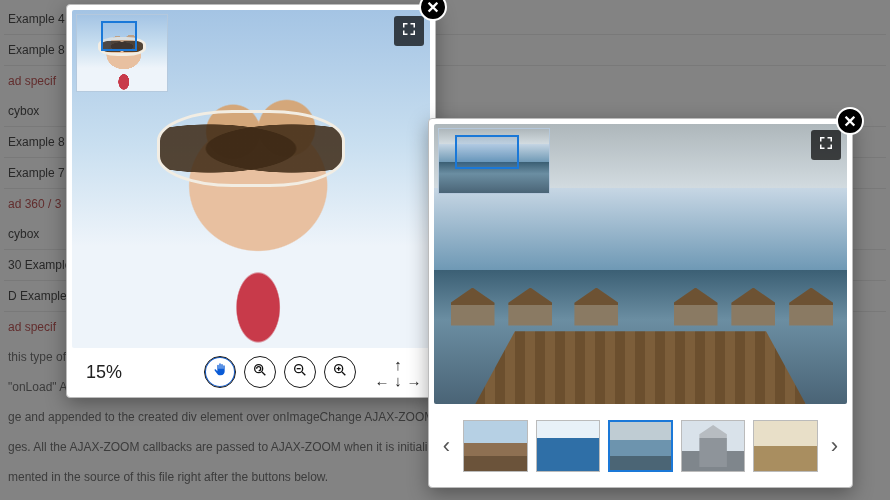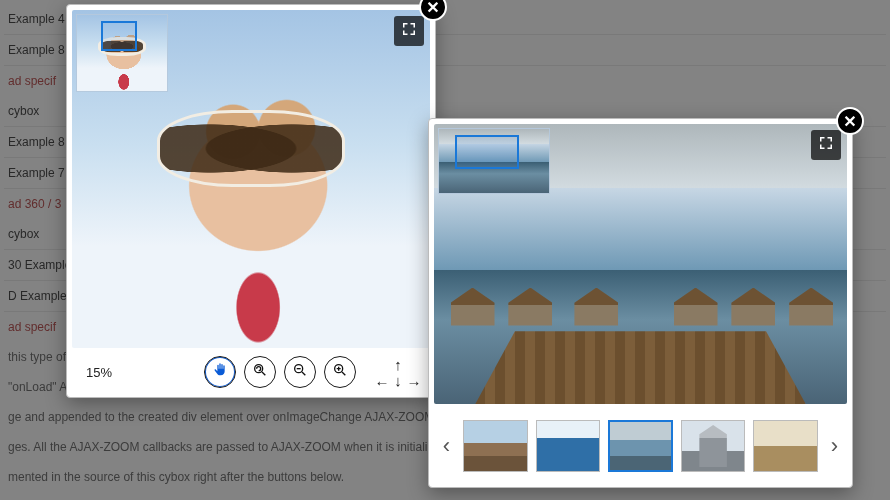--- a/index.html
+++ b/index.html
@@ -120,21 +120,21 @@
   .boxA { left: 66px; top: 4px; width: 370px; background:#fff; }
   .boxA .viewport { height: 338px; }
   .boxA .navA { width: 92px; height: 78px; }
   .boxA .navA .nav-viewbox { left: 24px; top: 6px; width: 36px; height: 30px; }
 
   .boxA .toolbar {
     display: flex; align-items: center; gap: 8px;
     padding: 8px 8px 4px 8px;
     background: #fff;
   }
-  .zoom-label { font-size: 13px; color: #222; margin-right: auto; padding-left: 6px; }
+  .zoom-label { font-size: 18px; color: #222; margin-right: auto; padding-left: 6px; }
   .circ-btn {
     width: 32px; height: 32px;
     border: 1px solid #1a1a1a; border-radius: 50%;
     display: inline-flex; align-items: center; justify-content: center;
     background: #fff;
     cursor: pointer;
   }
   .circ-btn svg { width: 16px; height: 16px; }
   .circ-btn.active { box-shadow: inset 0 0 0 1px #0a5bd6; }
   .dir-grid {
@@ -191,21 +191,21 @@
     <div class="bg-item">Example 7</div>
     <div class="bg-header">ad 360 / 3</div>
     <div class="bg-item">cybox</div>
     <div class="bg-item">30 Example</div>
     <div class="bg-item">D Example</div>
     <div class="bg-header">ad specif</div>
     <div class="bg-para">this type of</div>
     <div class="bg-para">"onLoad" AJ</div>
     <div class="bg-para">ge and appended to the created div element over onImageChange AJAX-ZOOM</div>
     <div class="bg-para">ges. All the AJAX-ZOOM callbacks are passed to AJAX-ZOOM when it is initialized</div>
-    <div class="bg-para">mented in the source of this cybox right after the buttons below.</div>
+    <div class="bg-para">mented in the source of this file right after the buttons below.</div>
     <div class="bg-para">
       
       
     </div>
 
   </div>
 </div>
 
 <div class="box boxA">
   <div class="close-btn">

